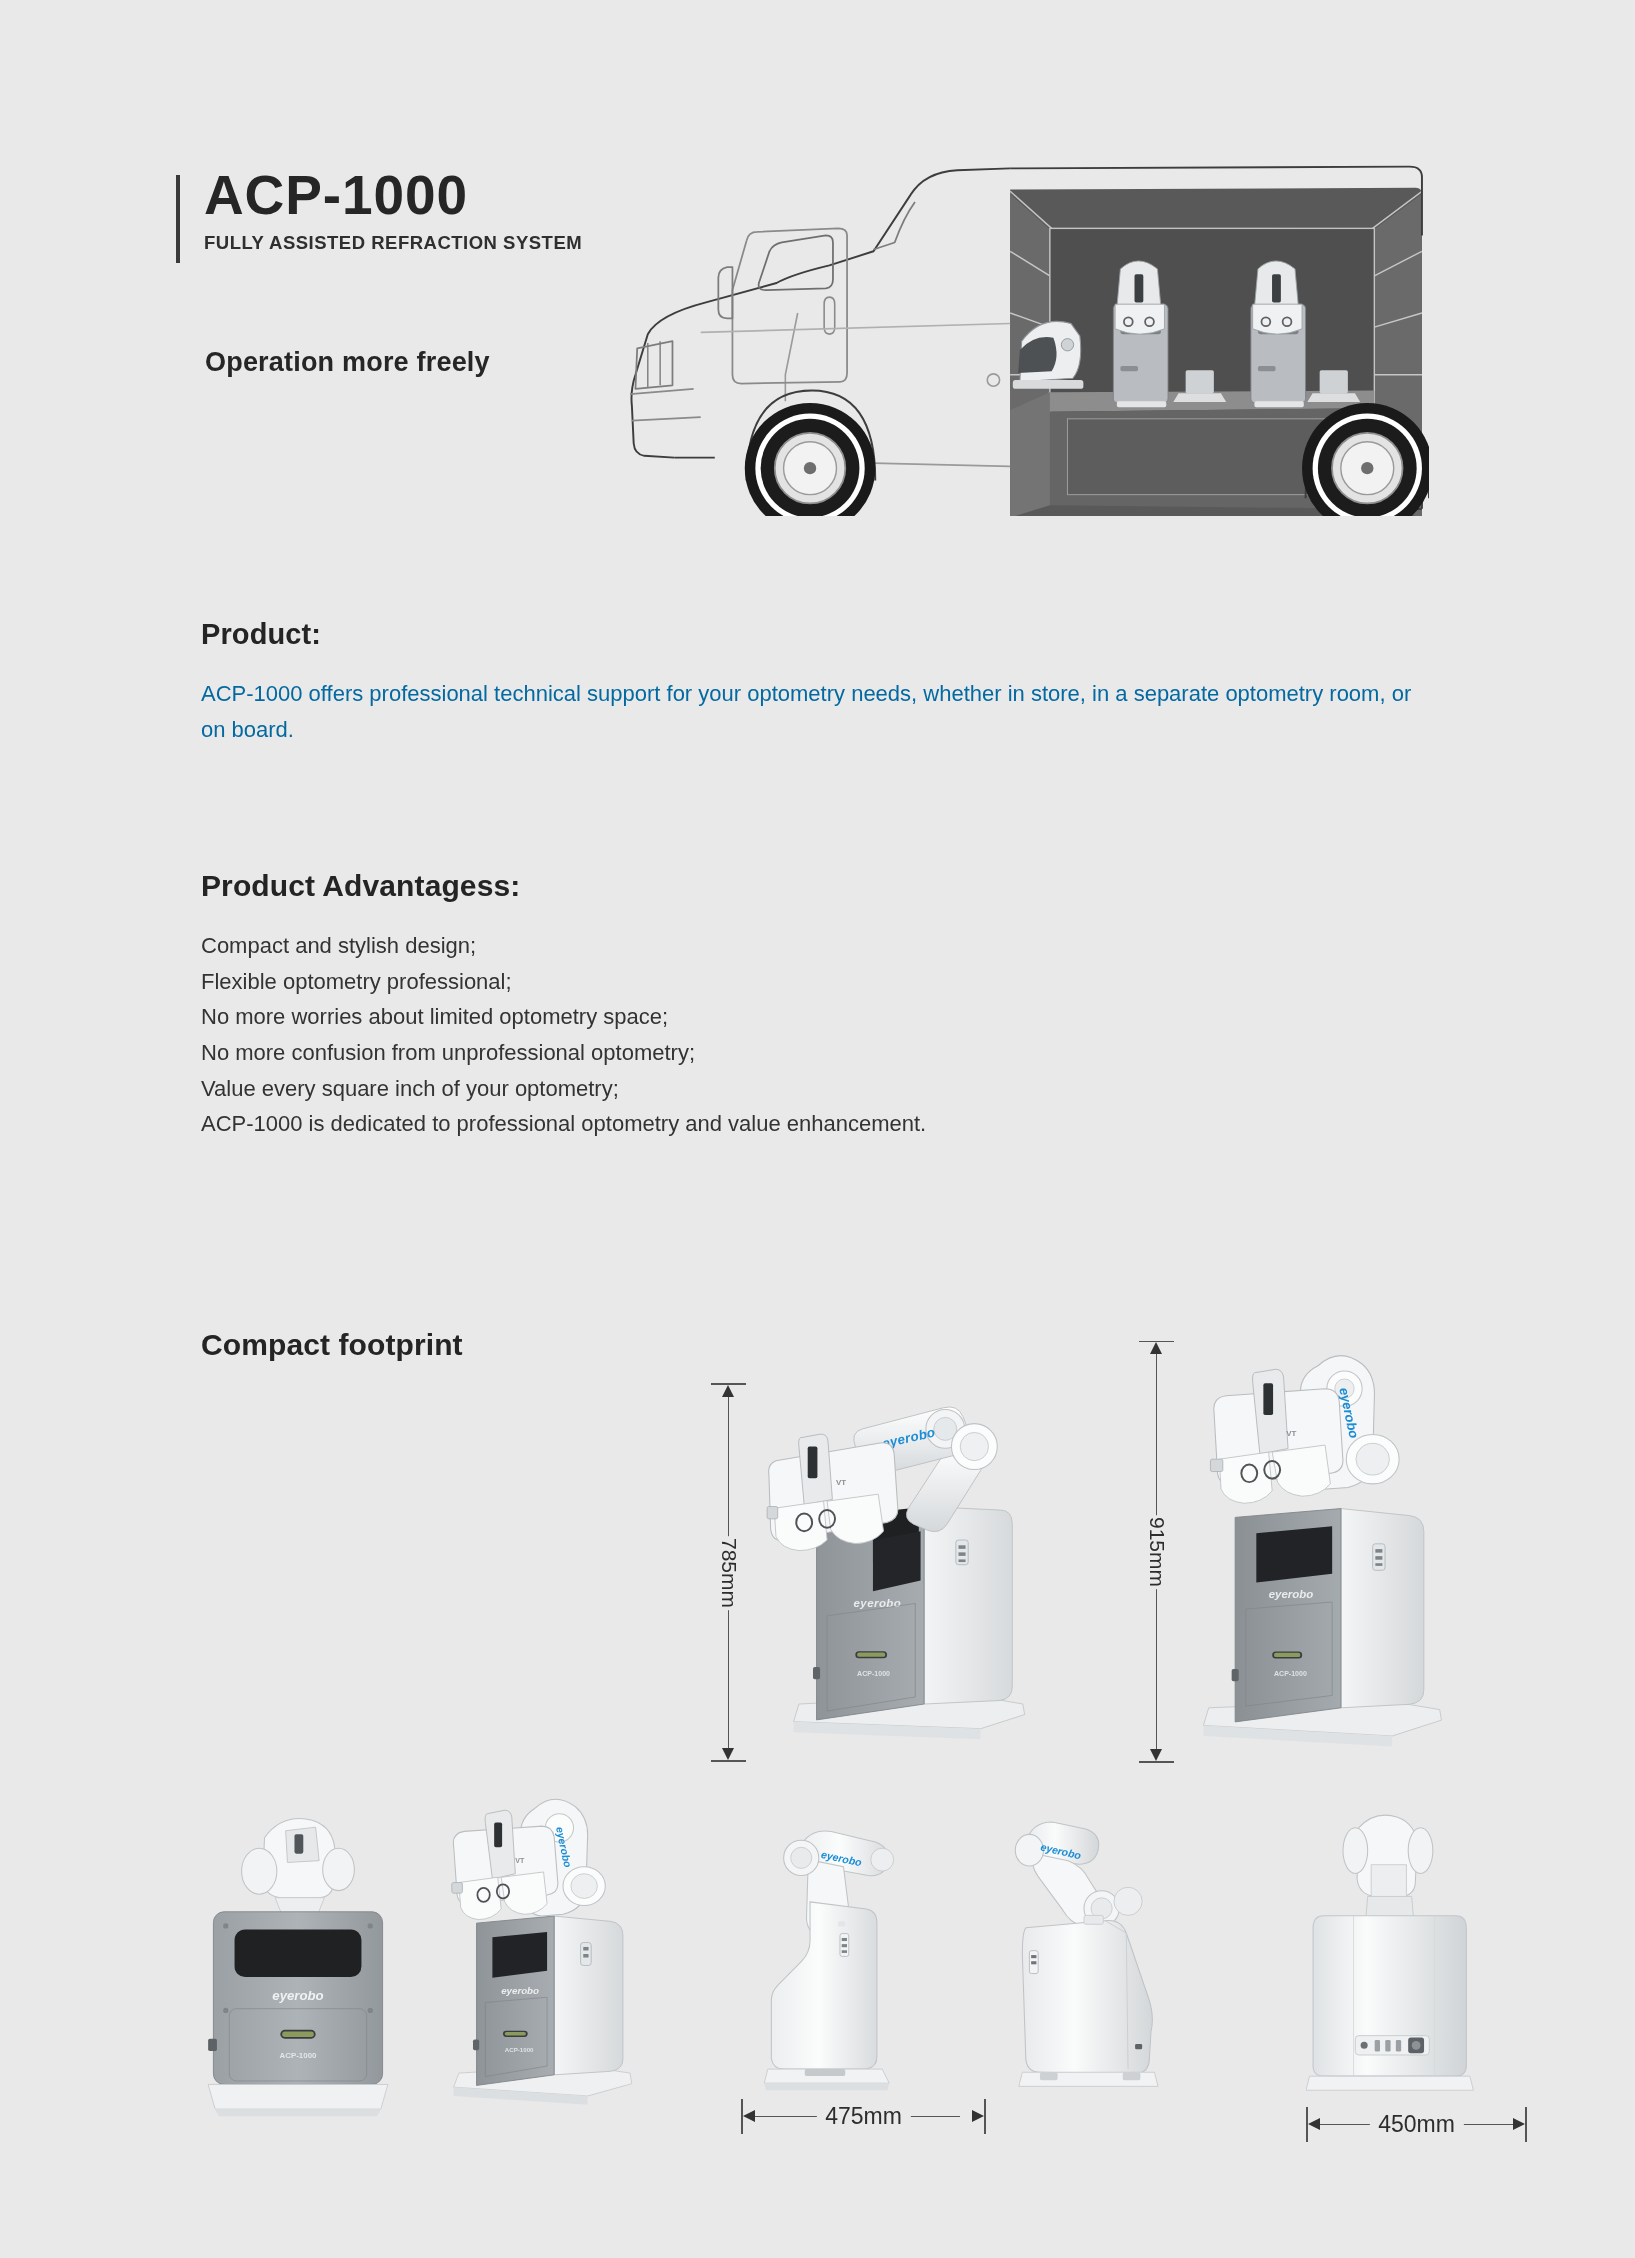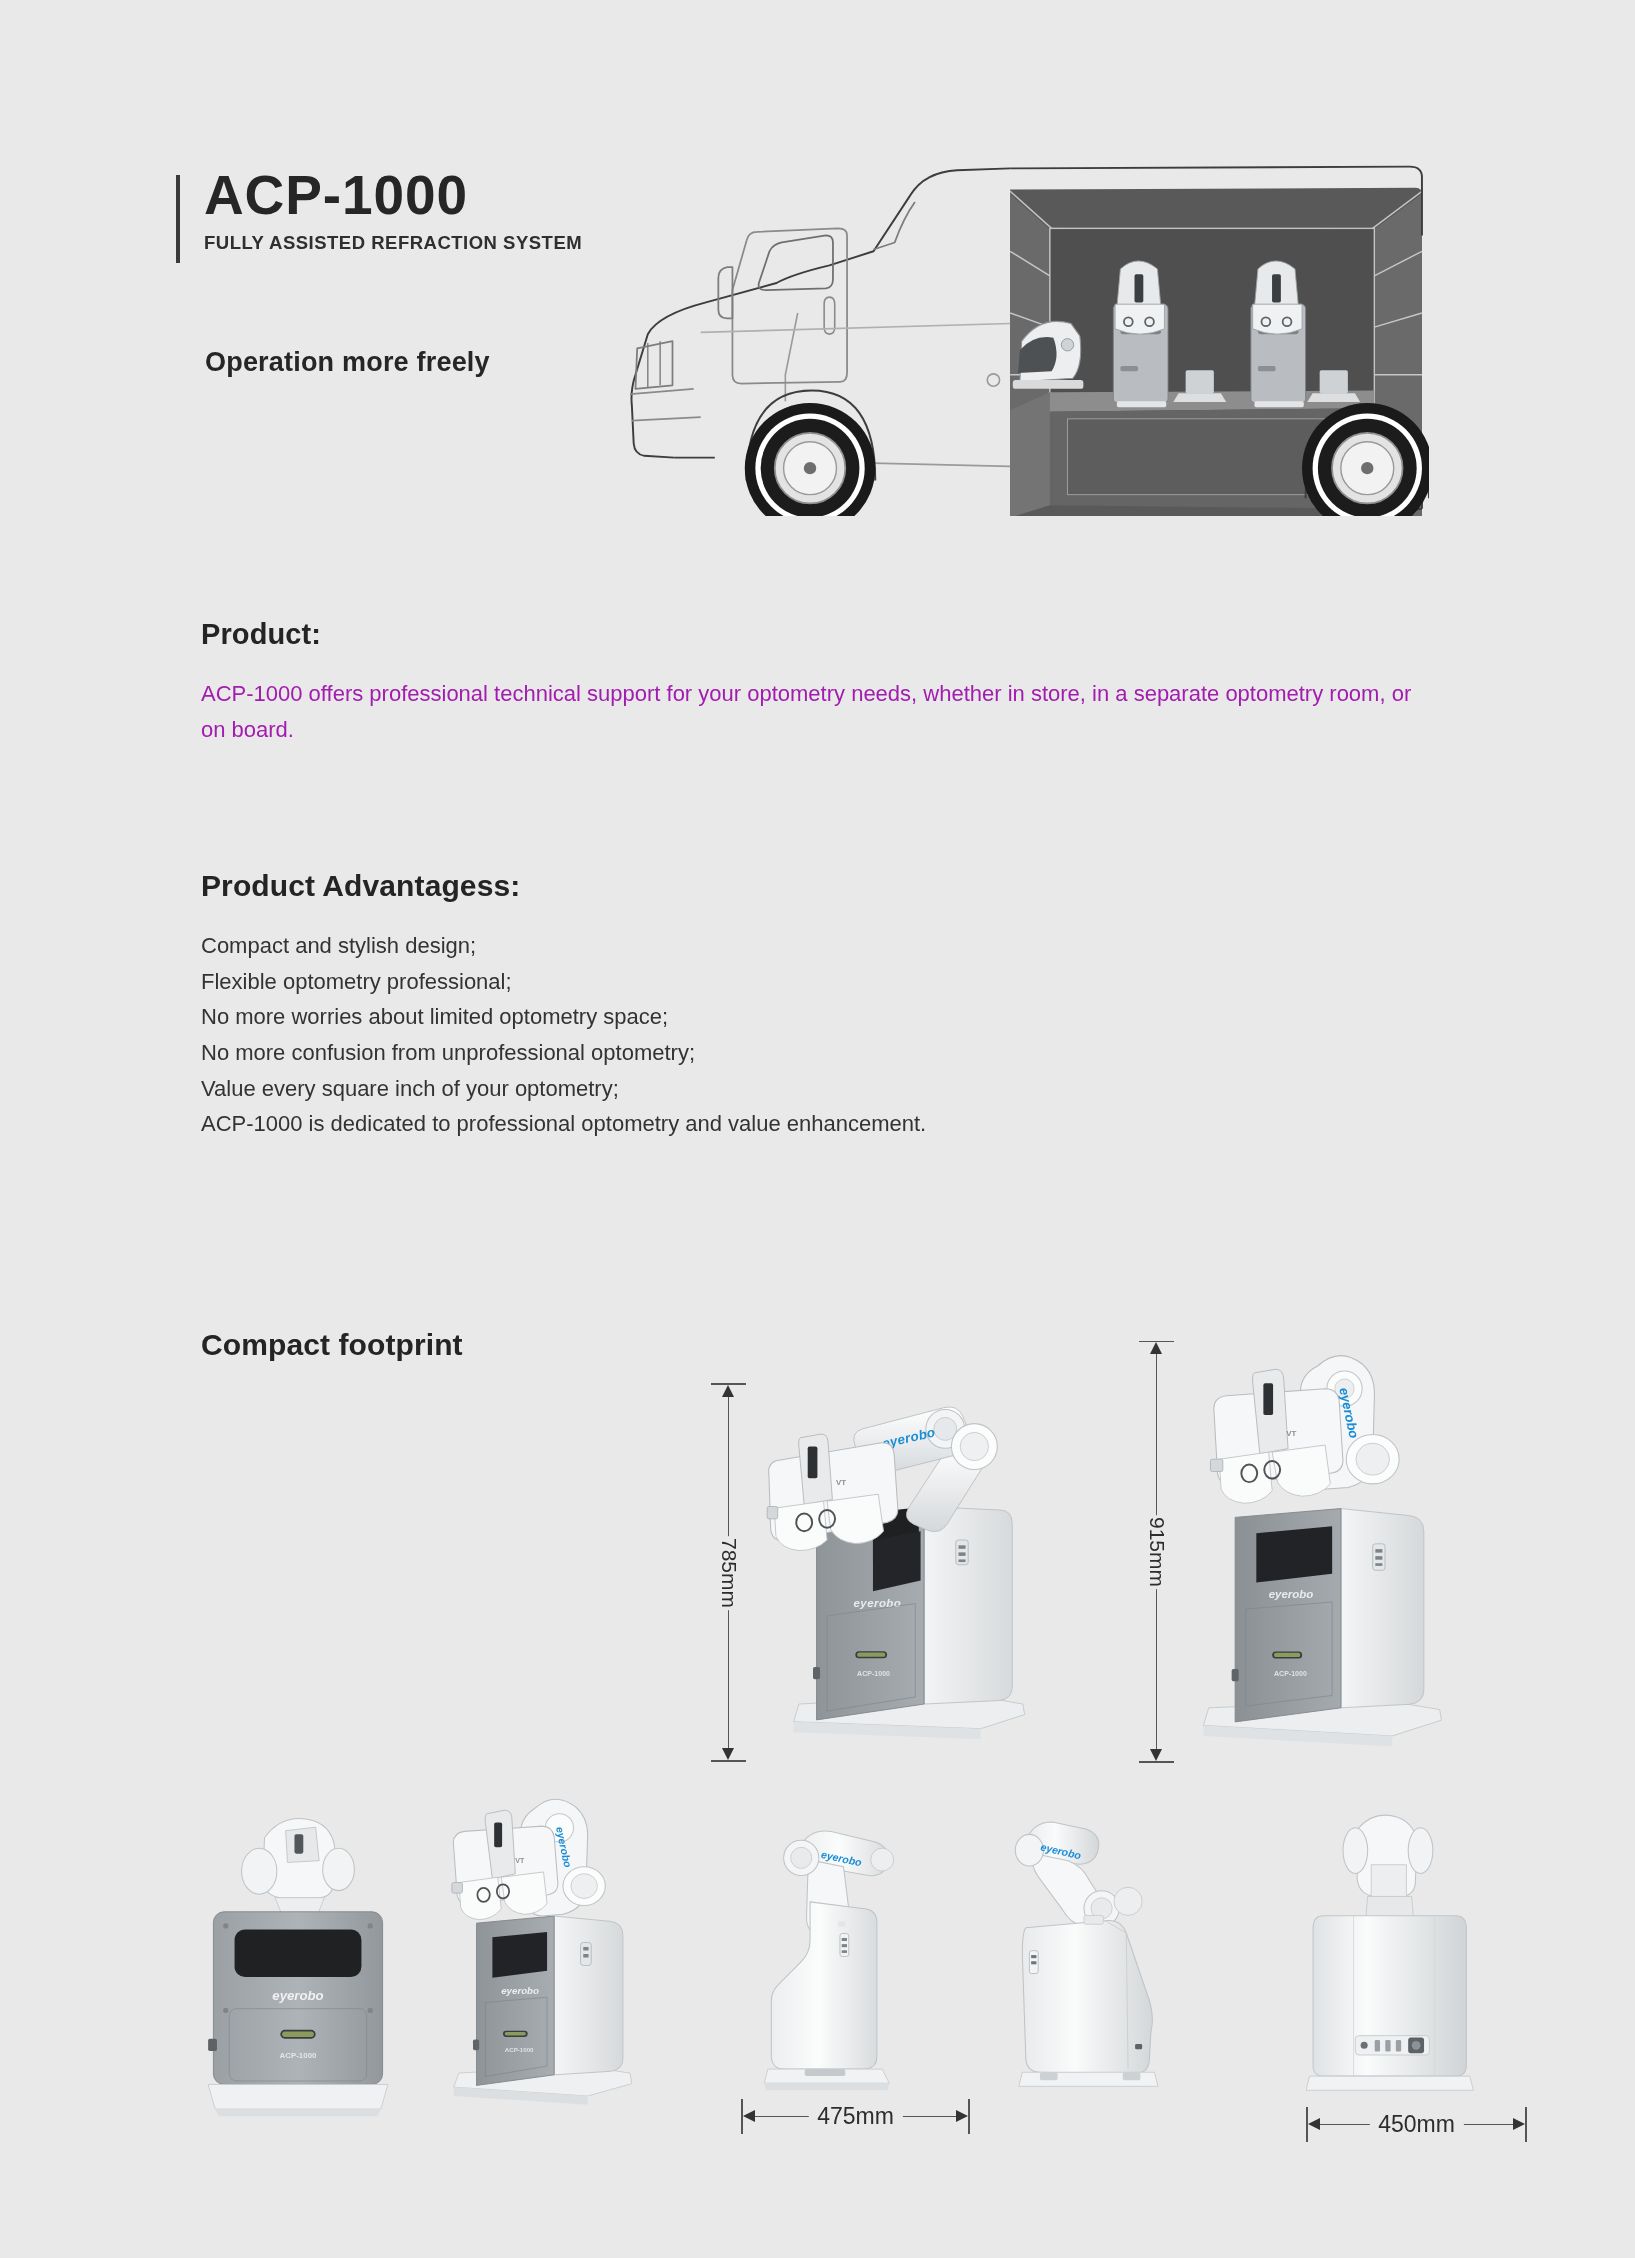--- a/index.html
+++ b/index.html
@@ -35,21 +35,21 @@
   .section{position:absolute;left:201px;}
   .sec-features{top:618px;}
   .sec-advantages{top:847px;margin-top:22px;}
   .sec-footprint{top:1328px;}
 
   h2.h-head{
     margin:0 0 25px 0;font-size:29px;font-weight:bold;color:#242424;letter-spacing:0.1px;
   }
   h2.h-head.big{font-size:30px;}
   .para{
-    margin:0;font-size:22px;line-height:1.65;color:#a21caf;max-width:1226px;font-weight:normal;
+    margin:0;font-size:22px;line-height:1.65;color:#0369a1;max-width:1226px;font-weight:normal;
   }
   .bullet-list{margin:0;padding:0;list-style:none;}
   .bullet-list li{
     font-size:22px;line-height:1.62;color:#333;margin:0;
   }
 
   
   .footprint-area{position:absolute;left:0;top:1323px;width:1636px;height:935px;}
   .dev{position:absolute;}
 
@@ -551,21 +551,21 @@
         </g>
 
         <g>
           <path d="M10 286 L140 286 L148 302 L6 302 Z" fill="#f1f2f3" stroke="#c7cbce" stroke-width="1"></path>
           <rect x="52" y="286" width="46" height="8" rx="2" fill="#c5c9cc"></rect>
           <path d="M6 302 L148 302 L146 310 L8 310 Z" fill="#dcdfe1"></path>
         </g>
       </svg>
     </div>
 
-    <div class="dimh" style="left:741px;top:776px;width:229px;height:35px;">
+    <div class="dimh" style="left:741px;top:776px;width:229px;height:35px;padding-left:16px;">
       <div class="ext" style="left:0;height:35px;"></div>
       <div class="ext" style="right:0;height:35px;"></div>
       <div class="shaft" style="left:10.6px;width:208px;"></div>
       <div class="ah left" style="left:1.8px;"></div>
       <div class="ah right" style="right:1.8px;"></div>
       <div class="lab">475mm</div>
     </div>
 
     <div class="dev" style="left:1010px;top:490px;">
       <svg width="185" height="300" viewBox="0 0 210 340">

